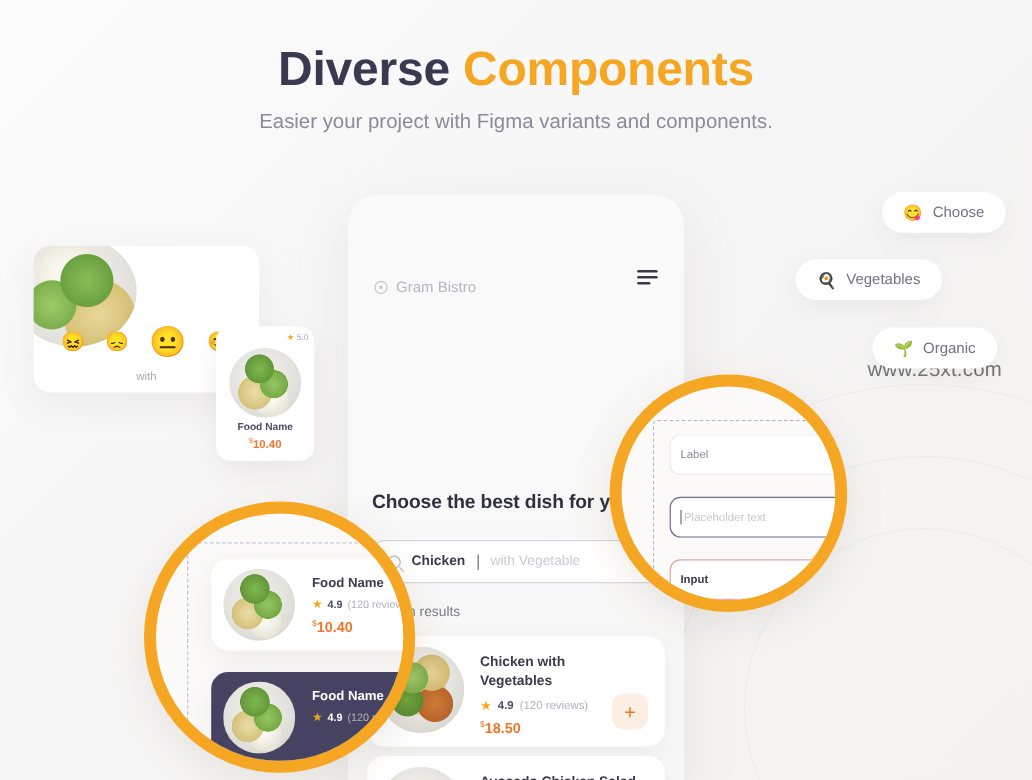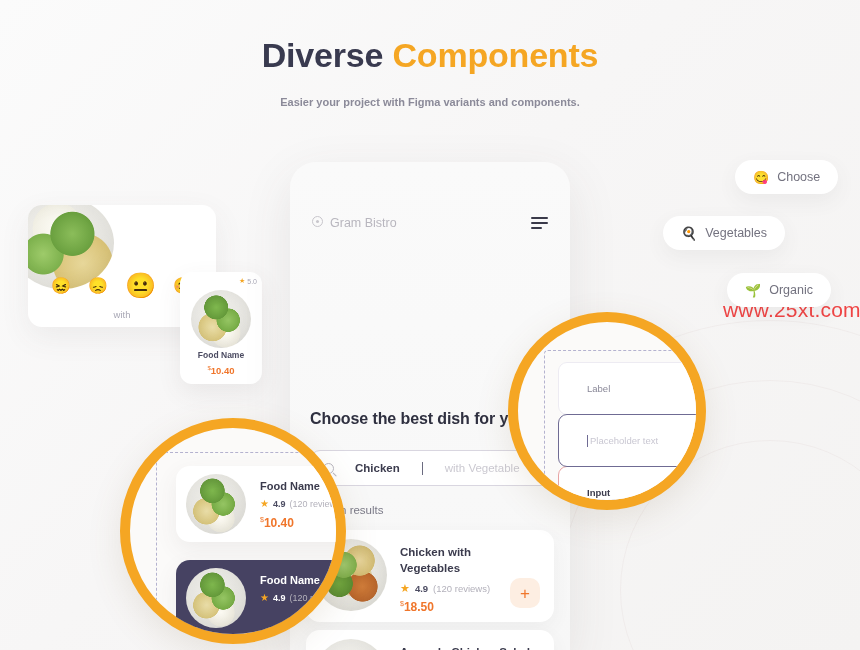--- a/index.html
+++ b/index.html
@@ -20,33 +20,33 @@
     border: 1px solid rgba(200,180,180,0.13);
     pointer-events: none;
   }
   .ring.r1 { width: 300px; height: 300px; right: -60px; bottom: -90px; }
   .ring.r2 { width: 420px; height: 420px; right: -120px; bottom: -150px; }
   .ring.r3 { width: 560px; height: 560px; right: -190px; bottom: -230px; }
 
   
   .page-header { position: absolute; top: 36px; left: 0; width: 860px; text-align: center; }
   .page-title {
-    font-size: 34px; font-weight: bold; letter-spacing: -0.2px;
+    font-size: 40px; font-weight: bold; letter-spacing: -0.2px;
     color: #393a4f;
   }
   .page-title .accent { color: #f5a623; }
   .page-subtitle {
-    margin-top: 21px;
-    font-size: 11px; color: #8b8a99; font-weight: bold;
+    margin-top: 11px;
+    font-size: 17px; color: #8b8a99; font-weight: normal;
   }
 
   
   .watermark {
     position: absolute; left: 723px; top: 298px;
-    font-size: 21px; color: #ef4444; letter-spacing: 0.2px;
+    font-size: 17px; color: #737373; letter-spacing: 0.2px;
   }
 
   
   .reaction-card {
     position: absolute; left: 28px; top: 205px;
     width: 188px; height: 122px;
     border-radius: 14px 14px 14px 14px;
     background: #fff;
     box-shadow: 0 10px 30px rgba(90,80,80,0.08);
     overflow: hidden;
@@ -133,21 +133,21 @@
   .bars { display: flex; align-items: flex-end; gap: 1.5px; }
   .bars i { display: block; width: 2.5px; background: #23232e; border-radius: 1px; }
   .bars i:nth-child(1){height:4px} .bars i:nth-child(2){height:6px}
   .bars i:nth-child(3){height:8px} .bars i:nth-child(4){height:10px}
   .batt { width: 18px; height: 9px; background: #23232e; border-radius: 2px; }
 
   .loc-row {
     position: absolute; left: 22px; top: 54px; width: 236px;
     display: flex; align-items: center; justify-content: space-between;
   }
-  .loc-left { display: flex; gap: 7px; }
+  .loc-left { display: flex; align-items: center; gap: 7px; margin-top: 16px; }
   .pin {
     width: 11px; height: 11px; border: 1.3px solid #c8c6cc; border-radius: 50%;
     position: relative;
   }
   .pin::after {
     content: ""; position: absolute; left: 3px; top: 3px;
     width: 3px; height: 3px; border-radius: 50%; background: #c8c6cc;
   }
   .loc-name { font-size: 12.5px; color: #b8b6be; }
   .hamburger { display: flex; flex-direction: column; gap: 3px; }
@@ -156,21 +156,21 @@
 
   .headline {
     position: absolute; left: 20px; top: 248px;
     font-size: 16px; font-weight: bold; color: #2f3040; letter-spacing: -0.1px;
   }
   .search-box {
     position: absolute; left: 20px; top: 288px;
     width: 240px; height: 36px;
     border: 1px solid #d9d6e0; border-radius: 10px;
     background: #fff;
-    display: flex; align-items: center; padding: 0 12px; gap: 21px; text-align: right;
+    display: flex; align-items: center; padding: 0 12px; gap: 9px; text-align: right;
   }
   .mag {
     width: 11px; height: 11px; border: 1.4px solid #b9b7c2;
     border-radius: 50%; position: relative; flex: 0 0 auto;
   }
   .mag::after {
     content: ""; position: absolute; right: -4px; bottom: -3px;
     width: 5px; height: 1.4px; background: #b9b7c2;
     transform: rotate(45deg); border-radius: 1px;
   }
@@ -282,22 +282,22 @@
   .zrating .star { color: #f5a623; font-size: 10px; }
   .zrating .num.on-light { color: #4b4b61; font-weight: bold; }
   .zrating .num.on-dark { color: #ffffff; font-weight: bold; }
   .zrating .rev { color: #b3b1bb; }
   .zprice { position: absolute; font-size: 12px; color: #f0762b; font-weight: bold; }
   .zprice sup { font-size: 7px; font-weight: normal; }
 
   
   .mag-right { left: 508px; top: 312px; width: 198px; height: 198px; }
   .field {
-    position: absolute; height: 53px; border-radius: 9px; background: #fff;
-    display: flex; align-items: center; padding: 0 28px;
+    position: absolute; height: 34px; border-radius: 9px; background: #fff;
+    display: flex; align-items: center; padding: 0 8px;
     font-size: 9.5px;
   }
   .field.idle { border: 1px solid #edebf2; color: #8a8898; }
   .field.focused { border: 1.3px solid #6f6b93; color: #c9c7d2; }
   .field.error { border: 1px solid #e8a3a3; color: #3b3b4d; font-weight: bold; }
   .field .fcaret {
     display: inline-block; width: 1px; height: 12px; background: #6f6b93; margin-right: 2px;
   }
   .err-msg { position: absolute; font-size: 8px; color: #e06a6a; }
 

